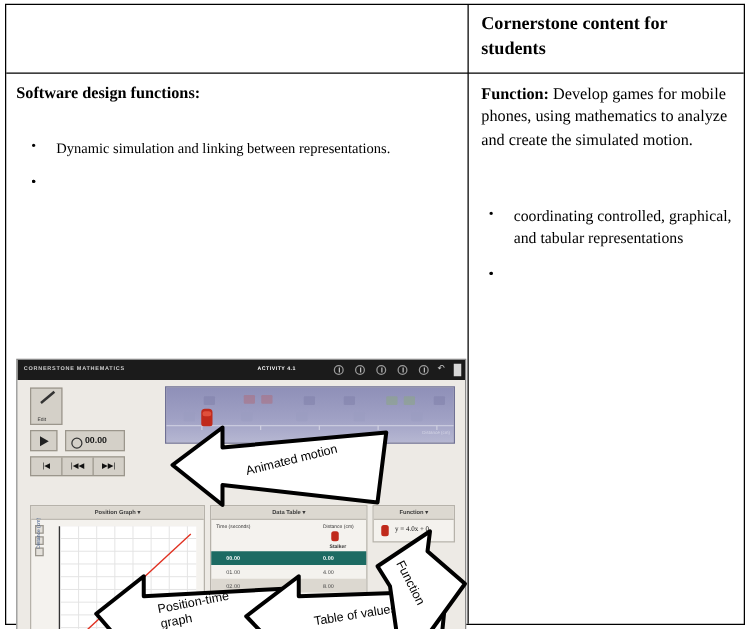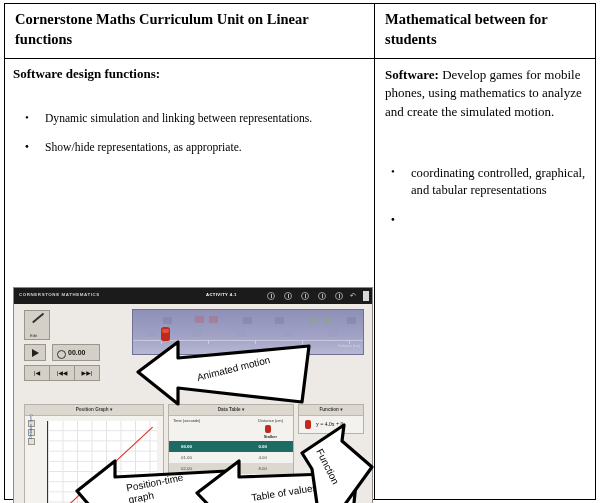--- a/index.html
+++ b/index.html
@@ -152,46 +152,42 @@
 
   .c-fn{left:293px;top:364px;}
   .c-fn .ctext{left:26px;top:24px;transform:rotate(63deg);transform-origin:left top;}
 </style>
 </head>
 <body>
 
 <div class="doc-table">
 
   <div class="row-head">
-    <div class="cell head-left">
-      <div class="hdr-title">Cornerstone Maths Curriculum Unit on Linear functions</div>
-    </div>
     <div class="col-div-head"></div>
     <div class="cell head-right">
-      <div class="hdr-title">Mathematical between for students</div>
+      <div class="hdr-title">Cornerstone content for students</div>
     </div>
   </div>
 
   <div class="row-body">
     <div class="col-div-body"></div>
 
     <div class="cell body-left">
       <div class="sec-title">Software design functions:</div>
       <div class="spacer-lg"></div>
       <ul class="bl">
         <li>
           <span class="bullet">•</span>
           <span>Dynamic simulation and linking between representations.</span>
         </li>
         <li>
           <span class="bullet">•</span>
         </li>
         <li>
           <span class="bullet">•</span>
-          <span>Show/hide representations, as appropriate.</span>
         </li>
       </ul>
 
       <div class="app">
 
         <div class="app-bar">
           <div class="brand">CORNERSTONE MATHEMATICS</div>
           <div class="activity">ACTIVITY 4.1</div>
           <span class="bar-icon" style="left:253px">
               <i></i>
@@ -343,21 +339,21 @@
       <div class="callout c-fn">
         <svg width="76" height="104" viewBox="0 0 76 104">
           <path d="M4 30 L46 2 L44 18 L74 44 L32 102 L20 88 L14 46 Z" fill="#ffffff" stroke="#000000" stroke-width="3.2" stroke-linejoin="round"></path>
         </svg>
         <div class="ctext">Function</div>
       </div>
 
     </div>
 
     <div class="cell body-right">
-      <p class="ctx-para"><b>Software:</b><span> Develop games for mobile phones, using mathematics to analyze and create the simulated motion.</span></p>
+      <p class="ctx-para"><b>Function:</b><span> Develop games for mobile phones, using mathematics to analyze and create the simulated motion.</span></p>
 
       <div style="height:34px"></div>
 
 
       <div style="height:10px"></div>
 
       <ul class="bl right">
         <li>
           <span class="bullet">•</span>
           <span>coordinating controlled, graphical, and tabular representations</span>

